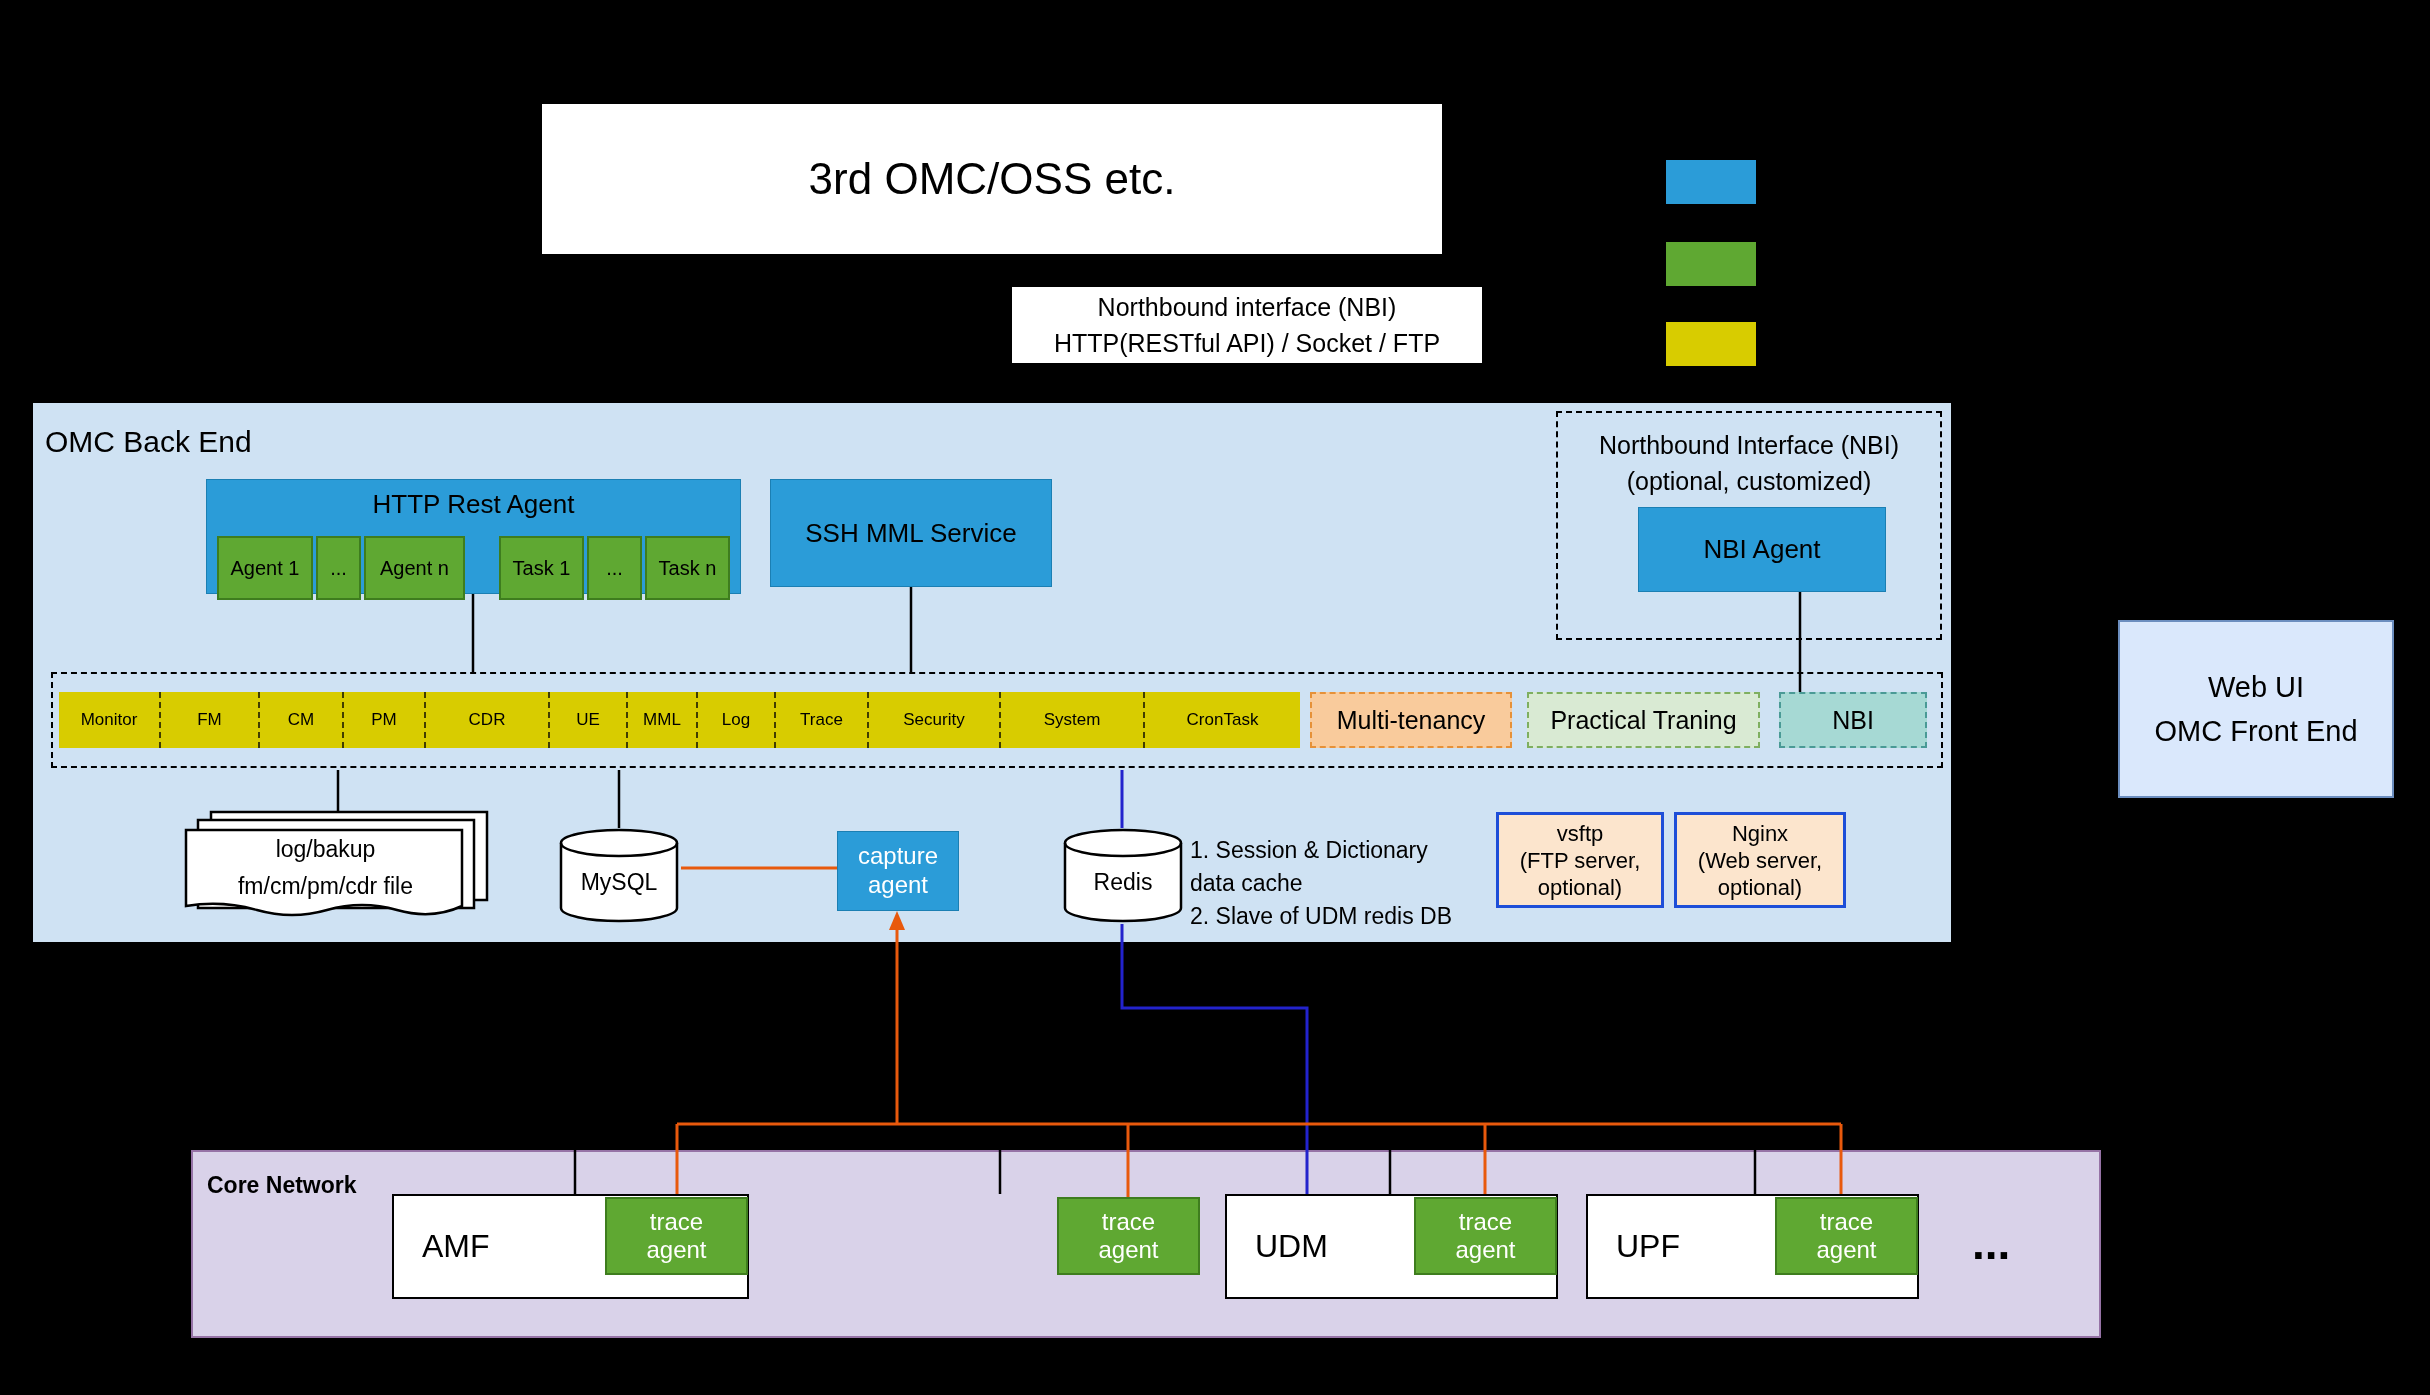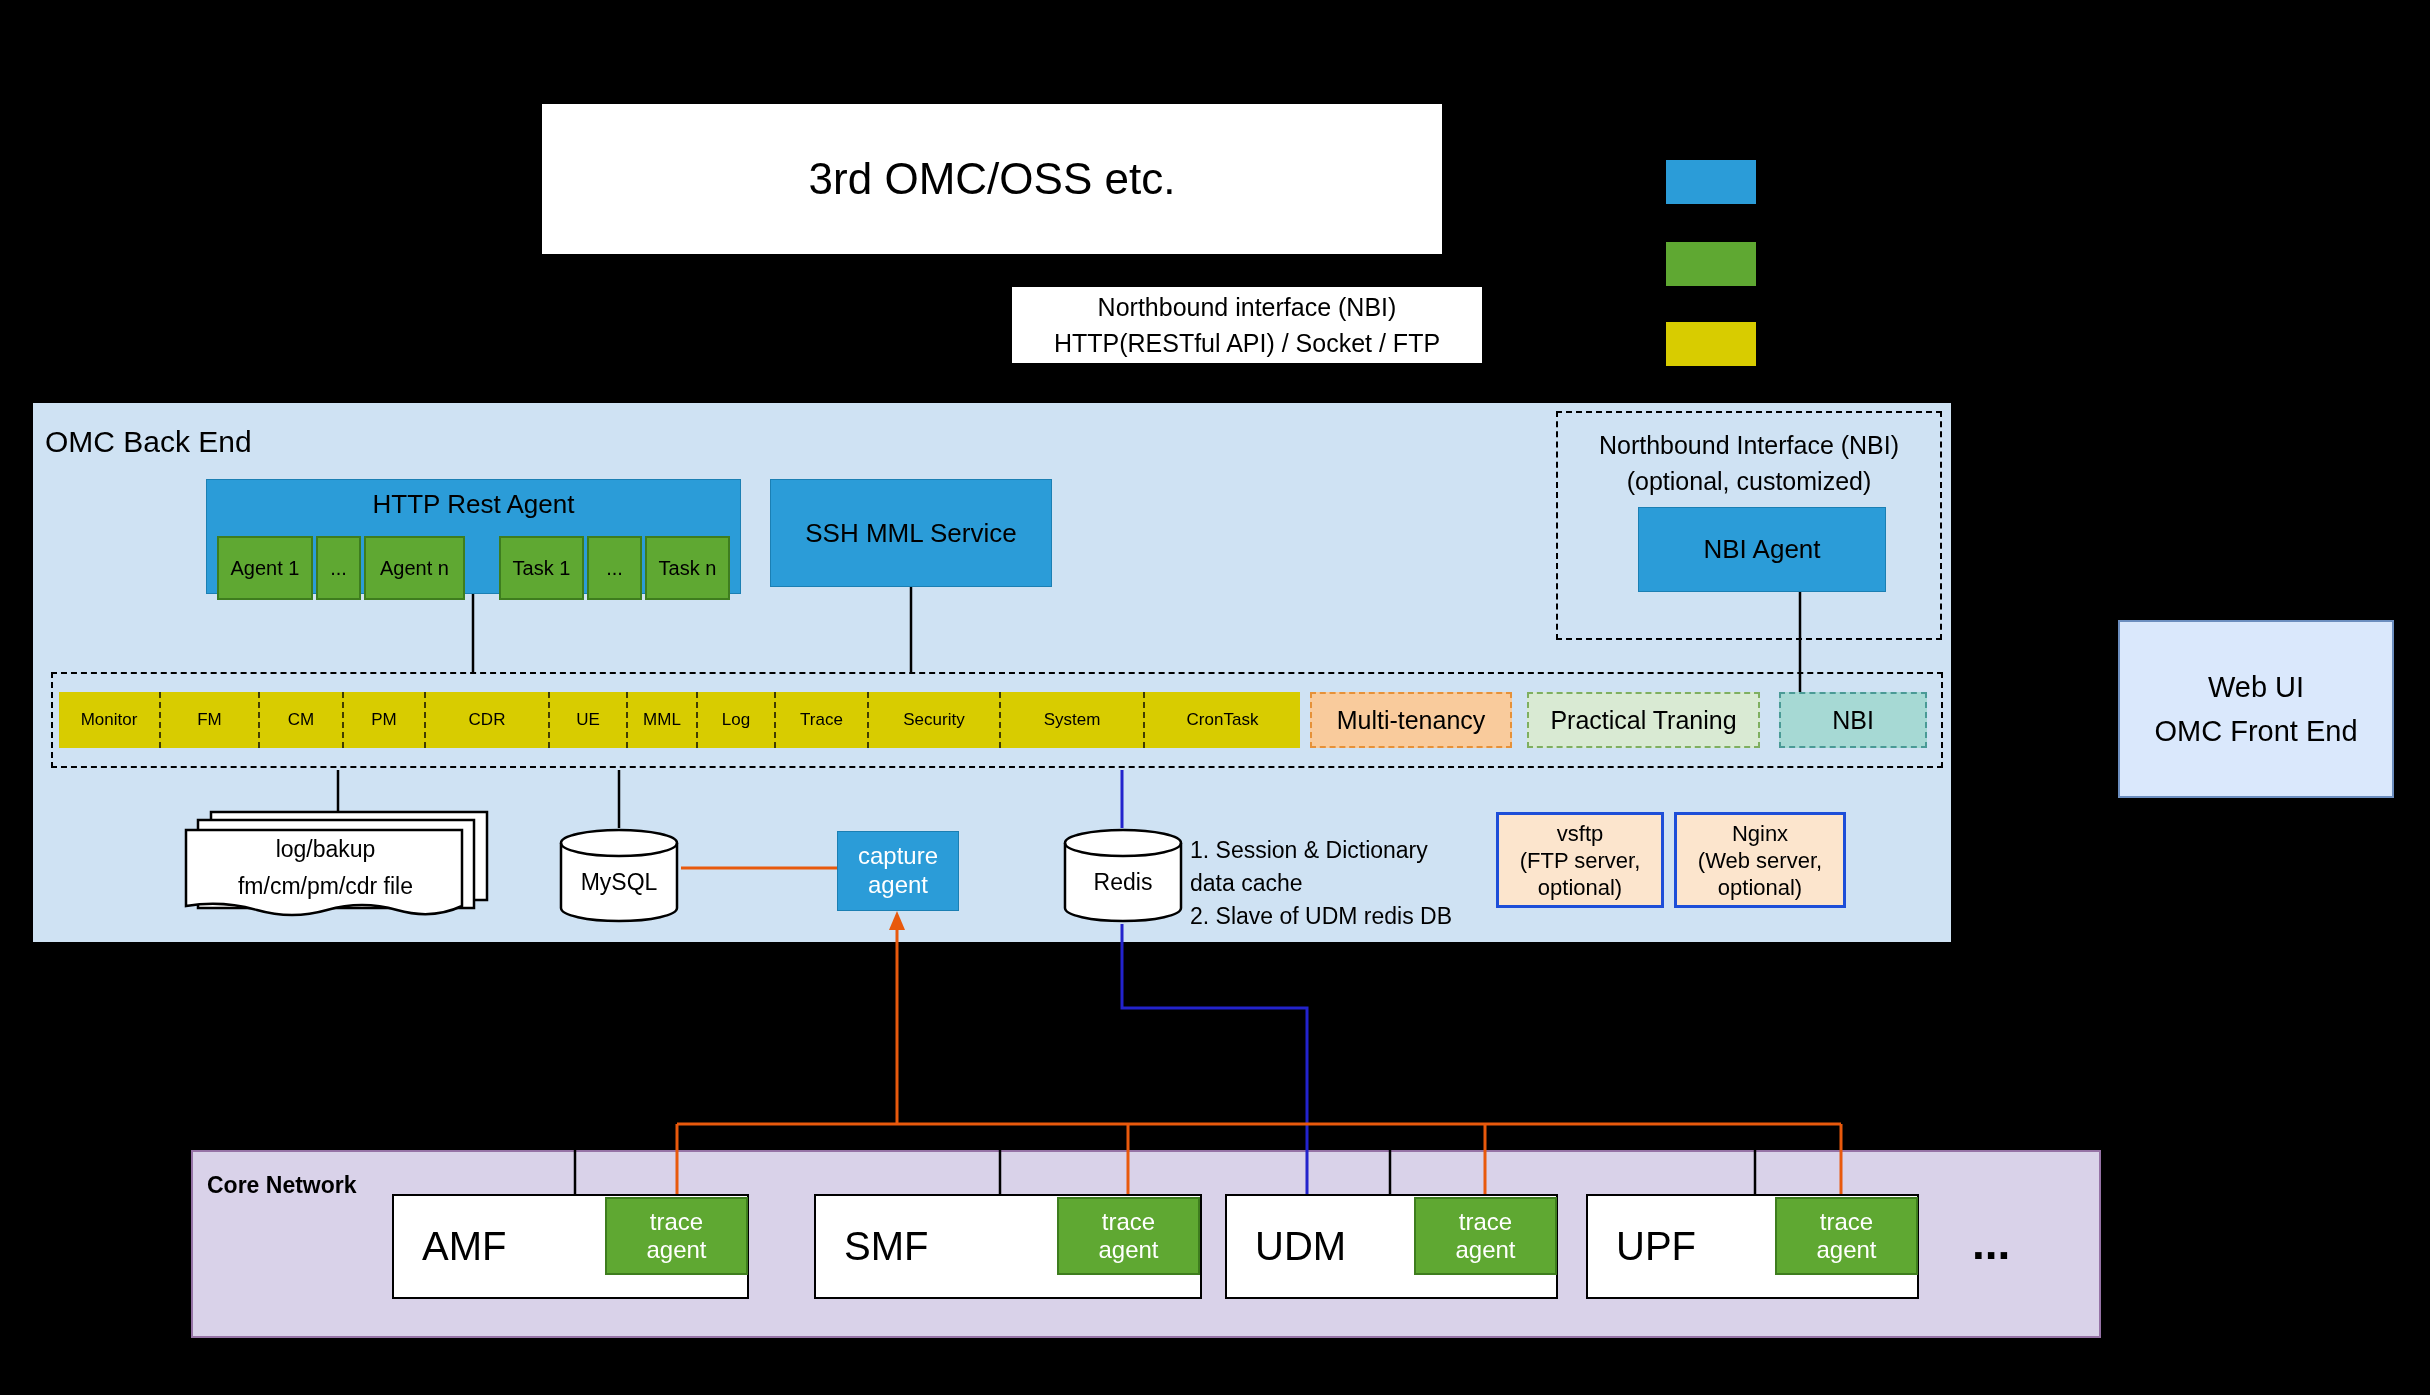--- a/index.html
+++ b/index.html
@@ -31,21 +31,21 @@
 
   .overlay { position: absolute; left: 0; top: 0; pointer-events: none; }
   .overlay line, .overlay polyline { stroke: #000; stroke-width: 2.5; fill: none; }
   .overlay .blue { stroke: #2323CC; stroke-width: 3; }
   .overlay .orange { stroke: #E8590C; stroke-width: 3; }
   .overlay .orange-fill { fill: #E8590C; stroke: none; }
 
   .agent-cell { position: absolute; height: 64px; font-size: 20px; }
   .trace-box { font-size: 24px; color: #fff; line-height: 1.15; }
   .nf-box { background: #fff; border: 2px solid #000; display: flex; align-items: center; }
-  .nf-label { padding-left: 28px; font-size: 40px; }
+  .nf-label { padding-left: 28px; font-size: 32px; }
   .cyl-label { position: absolute; left: 0; top: 42px; width: 100%; text-align: center; font-size: 23px; }
   .small-lines { font-size: 22px; line-height: 27px; }
 </style>
 </head>
 <body>
 
 <div class="page">
 
   <div class="abs omc-bg" style="left:31px; top:401px; width:1922px; height:543px;">
     <div class="abs" style="left:12px; top:22px; font-size:30px;">OMC Back End</div>
@@ -187,23 +187,20 @@
   </div>
 
   <div class="abs nf-box" style="left:392px; top:1194px; width:357px; height:105px;">
     <div class="nf-label">AMF</div>
   </div>
   <div class="abs green-box center col trace-box" style="left:605px; top:1197px; width:143px; height:78px;">
     <div>trace</div>
     <div>agent</div>
   </div>
 
-  <div class="abs nf-box" style="left:814px; top:1194px; width:388px; height:105px;">
-    <div class="nf-label">SMF</div>
-  </div>
   <div class="abs green-box center col trace-box" style="left:1057px; top:1197px; width:143px; height:78px;">
     <div>trace</div>
     <div>agent</div>
   </div>
 
   <div class="abs nf-box" style="left:1225px; top:1194px; width:333px; height:105px;">
     <div class="nf-label">UDM</div>
   </div>
   <div class="abs green-box center col trace-box" style="left:1414px; top:1197px; width:143px; height:78px;">
     <div>trace</div>

